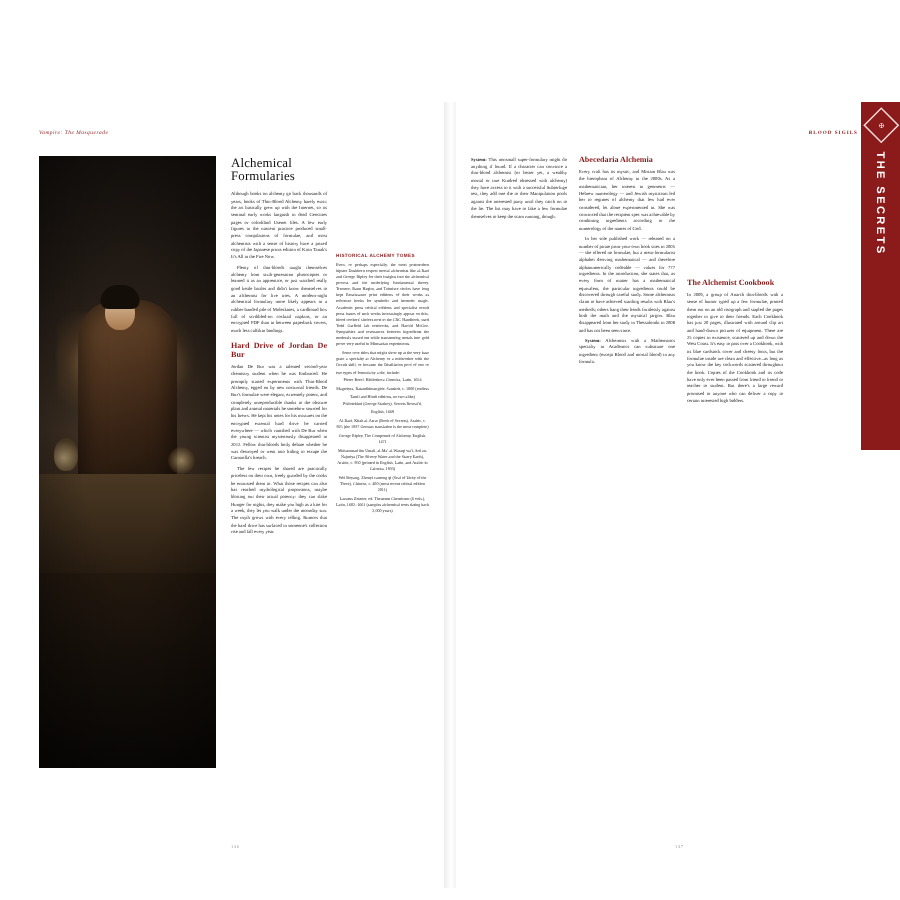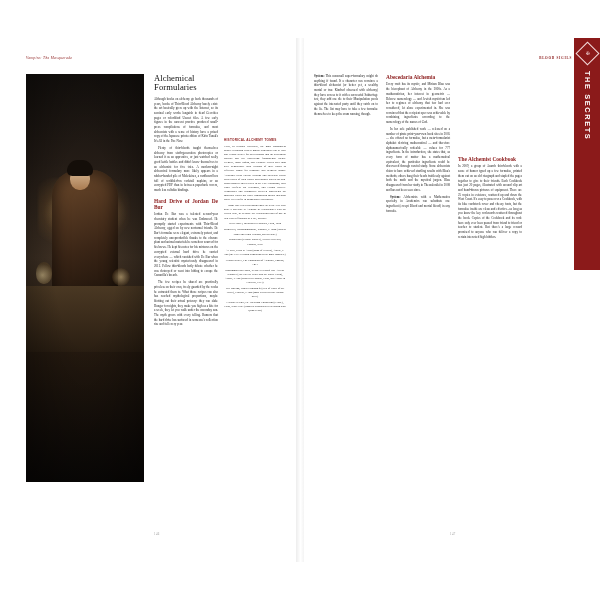--- a/index.html
+++ b/index.html
@@ -11,20 +11,21 @@
     overflow: hidden;
   }
   body {
     font-family: "Liberation Serif", serif;
   }
   .spread {
     position: relative;
     width: 600px;
     height: 472px;
     background: #ffffff;
+    margin-top: 30px;
   }
   .page {
     position: absolute;
     top: 38px;
     height: 524px;
     background: #ffffff;
     overflow: hidden;
   }
   .page-left {
     left: 8px;

